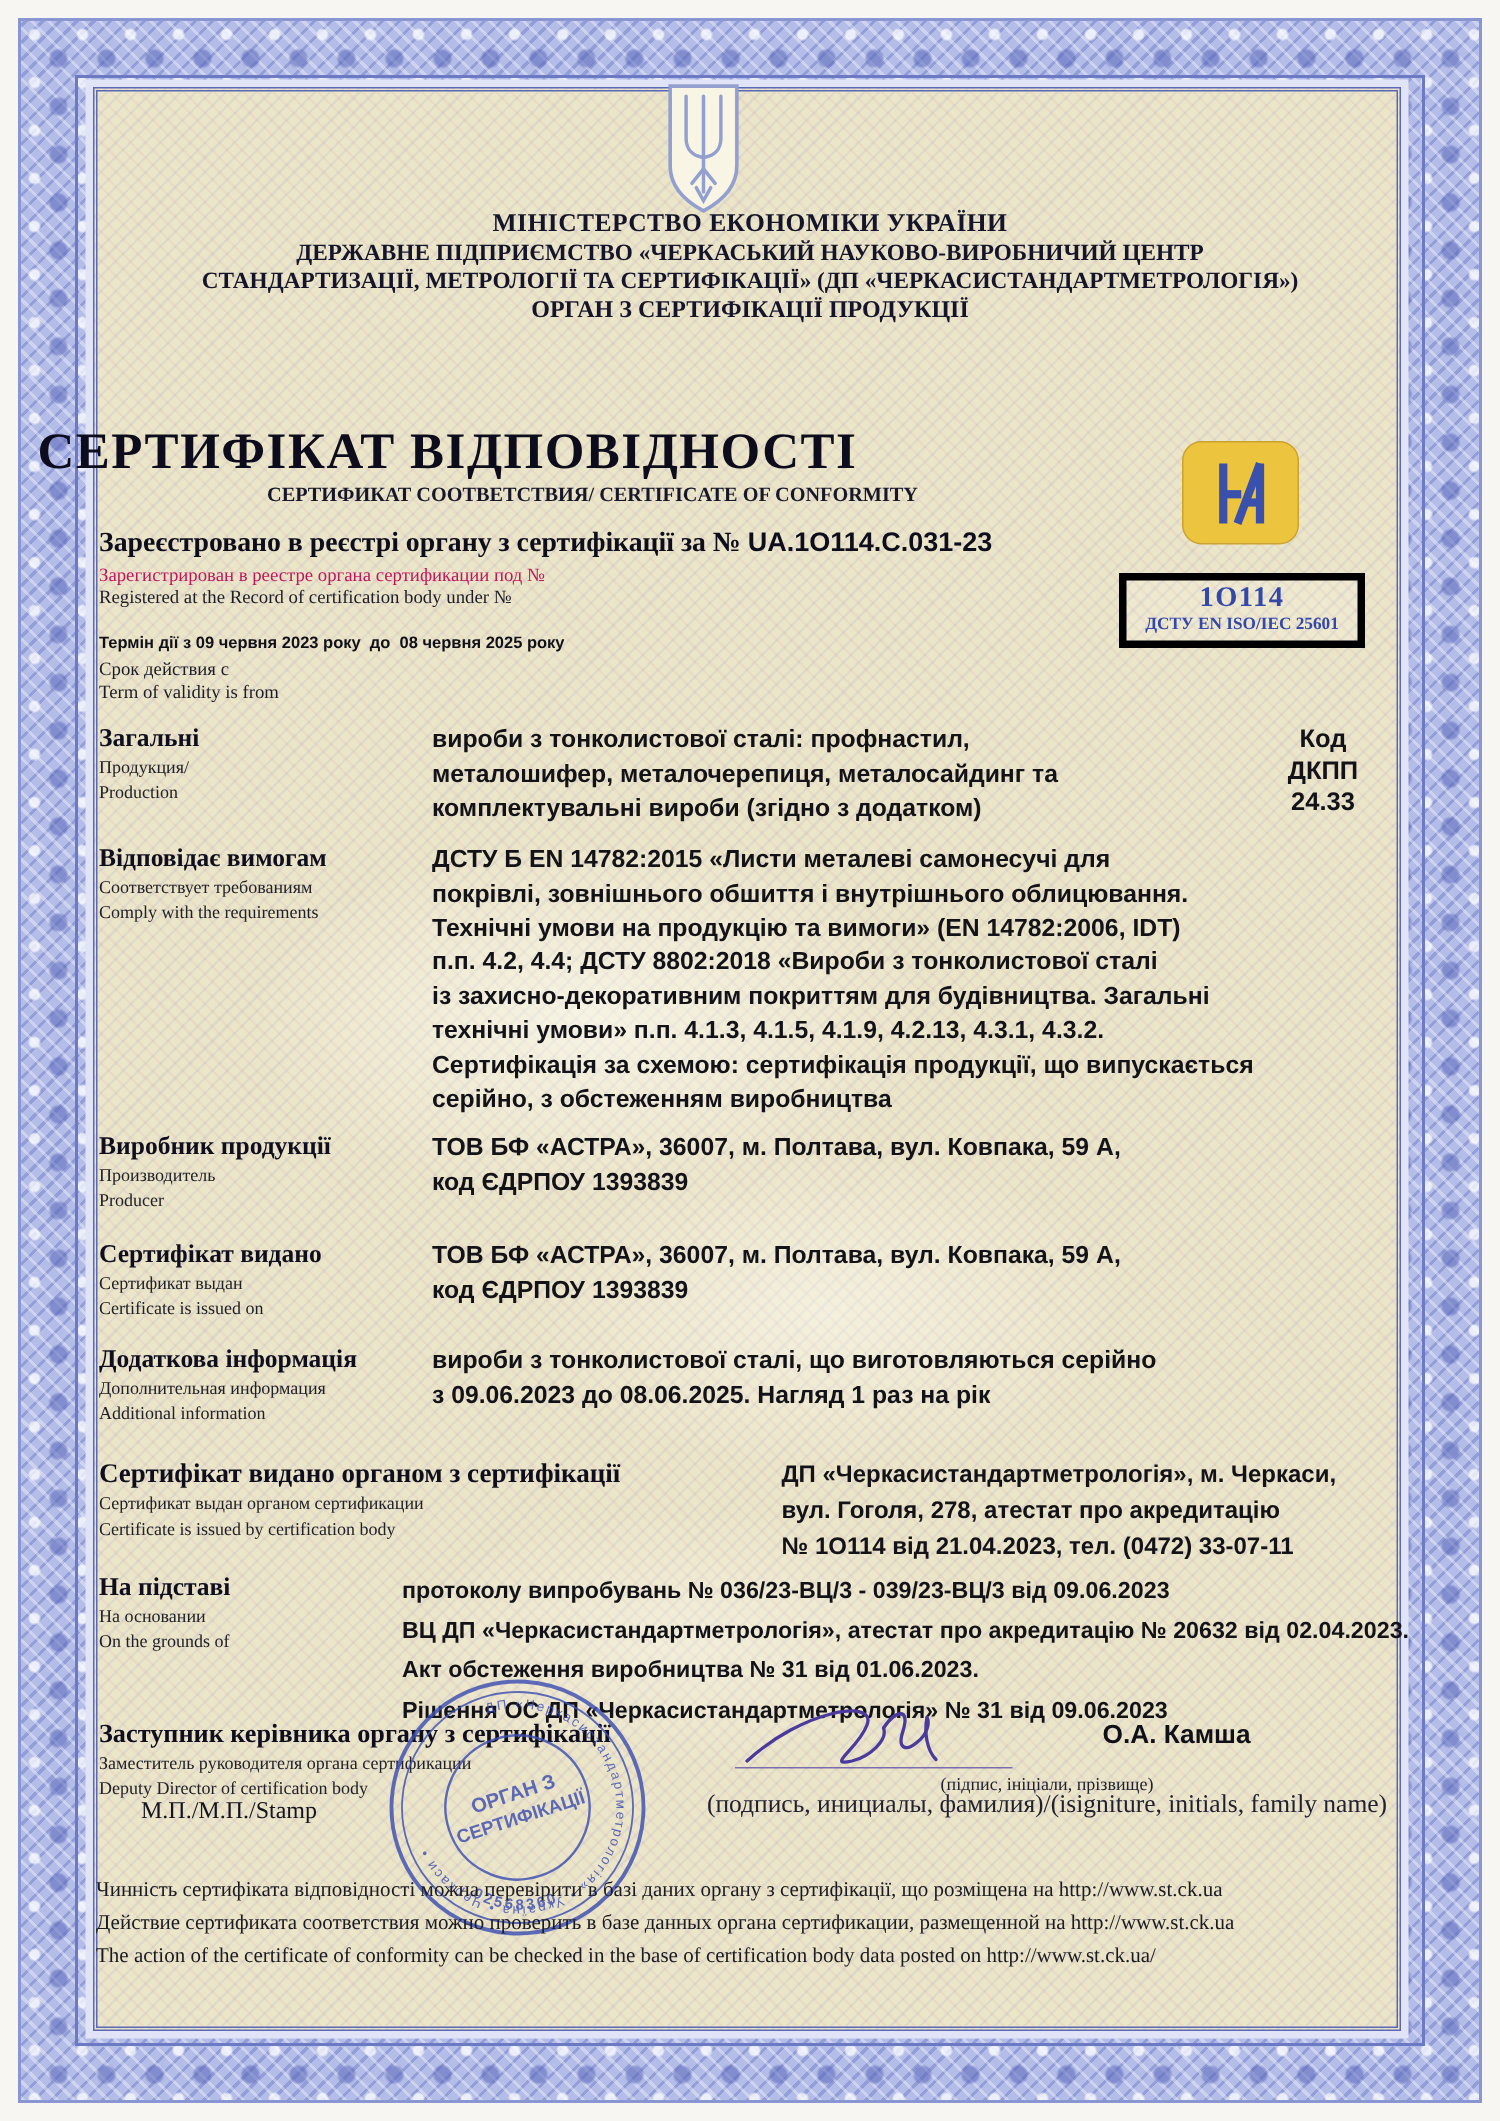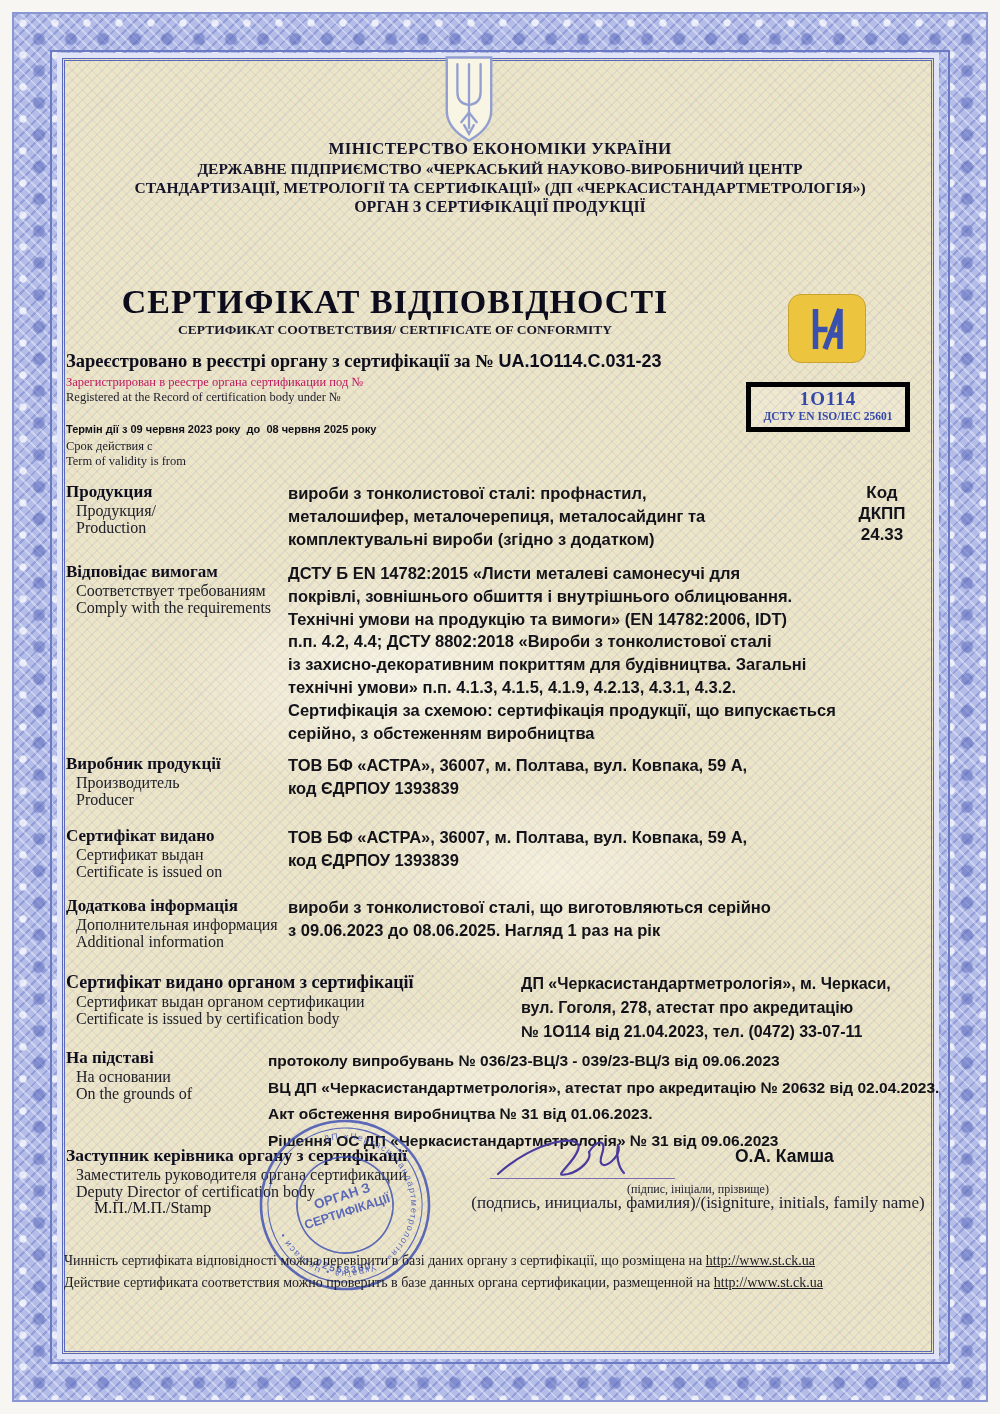--- a/index.html
+++ b/index.html
@@ -32,22 +32,22 @@
   .abs{position:absolute;}
 
   
   .emblem{left:440px;top:54px;}
   .ministry{left:0;right:0;top:139px;text-align:center;color:#14142a;font-weight:bold;}
   .ministry .l1{font-size:17px;line-height:20px;letter-spacing:.3px;}
   .ministry .l2{font-size:15.5px;line-height:19px;}
   .ministry .l3{font-size:15.5px;line-height:19px;}
   .ministry .l4{font-size:16px;line-height:20px;}
 
-  .title{left:0;right:210px;top:283px;text-align:center;font-size:34px;font-weight:bold;
-    letter-spacing:1px;color:#0c0c1c;}
+  .title{left:0;right:210px;top:283px;font-size:34px;font-weight:bold;
+    letter-spacing:1px;color:#0c0c1c;padding-left:25px;}
   .subtitle{left:0;right:210px;top:322px;text-align:center;font-size:13.5px;font-weight:bold;color:#17172a;}
 
   
   .naau{left:788px;top:294px;width:76px;height:67px;background:#ecc43e;border-radius:13px;
     border:1.5px solid #caa22e;display:flex;align-items:center;justify-content:center;}
   .idbox{left:746px;top:382px;width:154px;height:40px;border:5px solid #000000;text-align:center;
     color:#3448a8;background:rgba(255,255,255,.12);}
   .idbox .num{font-size:19px;font-weight:bold;line-height:21px;margin-top:1px;letter-spacing:1px;}
   .idbox .std{font-size:11.5px;font-weight:bold;line-height:14px;}
 
@@ -60,21 +60,21 @@
 
   
   .validity{left:66px;top:423px;}
   .validity .main{font-family:"Liberation Sans",sans-serif;font-weight:bold;font-size:11px;
     color:#101018;white-space:pre-wrap;}
   .validity .sub{font-size:12.5px;line-height:14.5px;color:#1c1c28;margin-top:4px;}
 
   
   .section{left:66px;right:62px;}
   .lbl-ua{font-size:17px;font-weight:bold;color:#0e0e1e;}
-  .lbl-sub{font-size:16px;line-height:14.5px;color:#202028;margin-top:2px;padding-left:10px;}
+  .lbl-sub{font-size:12px;line-height:14.5px;color:#202028;margin-top:2px;}
   .val{position:absolute;left:222px;top:0;font-family:"Liberation Sans",sans-serif;
     font-weight:bold;font-size:16.5px;color:#121218;}
   .val div{white-space:nowrap;line-height:23px;}
   .sec-requirements .val div{line-height:22.8px;}
   .code{position:absolute;left:756px;top:0;width:120px;text-align:center;
     font-family:"Liberation Sans",sans-serif;font-weight:bold;font-size:17px;color:#121218;}
   .code div{line-height:21px;}
   .sec-issued-by .val{left:455px;font-size:16px;}
   .sec-issued-by .val div{line-height:24px;}
   .sec-issued-by .lbl-ua{font-size:18px;}
@@ -92,21 +92,21 @@
   .captions .c2{font-size:17px;line-height:14px;}
   .signer{left:735px;top:1146px;font-family:"Liberation Sans",sans-serif;font-weight:bold;
     font-size:17.5px;color:#101018;}
 
   
   .stamp{left:256px;top:1116px;width:178px;height:178px;transform:rotate(-18deg);opacity:.82;}
 
   
   .footer{left:64px;top:1250px;right:40px;font-size:14px;color:#1a1a22;}
   .footer .fline{line-height:22px;white-space:nowrap;}
-  .url{text-decoration:underline;color:#1a1a22;cursor:pointer;}
+  .url{color:#1a1a22;cursor:pointer;}
 </style>
 </head>
 <body>
 
 <div class="certificate">
   <div class="frame"></div>
   <div class="frame-line"></div>
   <div class="paper"></div>
 
   <div class="content">
@@ -159,21 +159,21 @@
       <div class="reg-sub2">Registered at the Record of certification body under №</div>
     </div>
 
     <div class="abs validity">
       <div class="main">Термін дії з 09 червня 2023 року  до  08 червня 2025 року</div>
       <div class="sub">Срок действия с</div>
       <div class="sub" style="margin-top:0;">Term of validity is from</div>
     </div>
 
     <div class="abs section sec-production" style="top:482px;">
-      <div class="lbl-ua">Продукция</div>
+      <div class="lbl-ua">Загальні</div>
       <div class="lbl-sub">Продукция/</div>
       <div class="lbl-sub">Production</div>
       <div class="val">
           <div>вироби з тонколистової сталі: профнастил,</div>
           <div>металошифер, металочерепиця, металосайдинг та</div>
           <div>комплектувальні вироби (згідно з додатком)</div>
         </div>
       <div class="code">
           <div>Код</div>
           <div>ДКПП</div>
@@ -294,16 +294,19 @@
       </svg>
     </div>
 
     <div class="abs footer">
       <div class="fline">
         <span>Чинність сертифіката відповідності можна перевірити в базі даних органу з сертифікації, що розміщена на </span><span class="url">http://www.st.ck.ua</span>
       </div>
       <div class="fline">
         <span>Действие сертификата соответствия можно проверить в базе данных органа сертификации, размещенной на  </span><span class="url">http://www.st.ck.ua</span>
       </div>
+      <div class="fline">
+        <span>The action of the certificate of conformity can be checked in the base of certification body data posted on </span><span class="url">http://www.st.ck.ua/</span>
+      </div>
     </div>
 
   </div>
 </div>
 
 </body></html>

